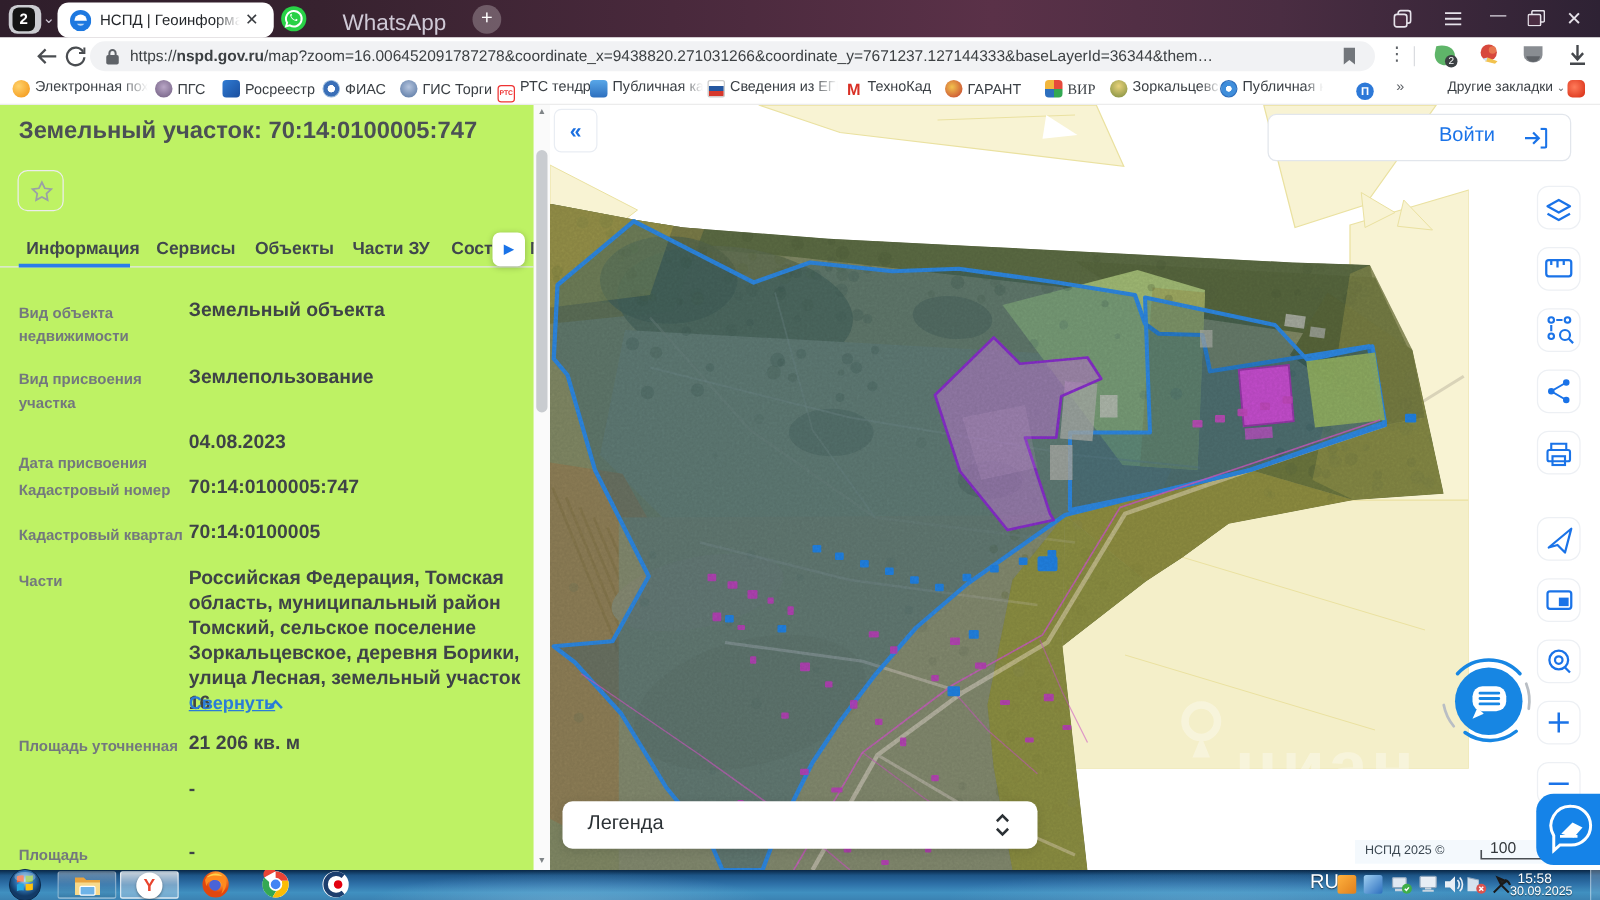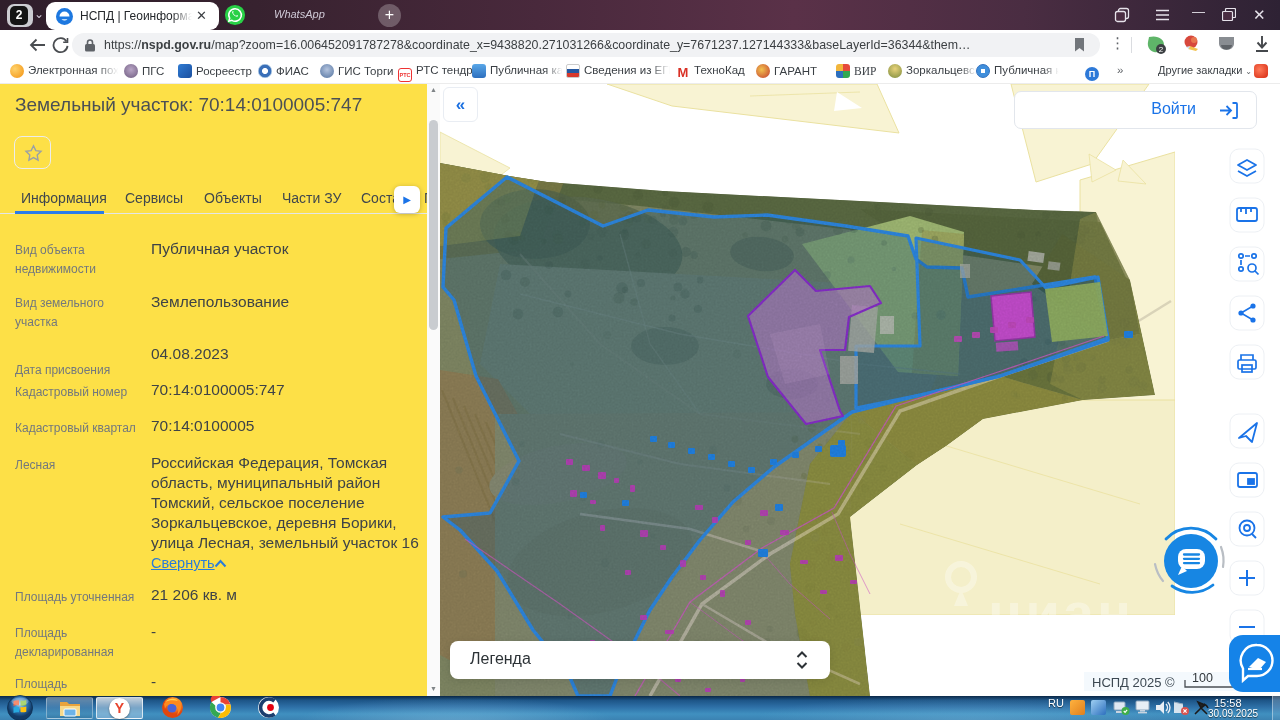--- a/index.html
+++ b/index.html
@@ -8,54 +8,54 @@
   
   #topbar { left:0; top:0; width:1280px; height:30px;
     background:linear-gradient(90deg,#2f1e2b 0%,#37222f 20%,#49293c 42%,#5a3148 62%,#4a2d42 80%,#2e2234 100%); }
   #tabcounter { left:7px; top:4px; width:26px; height:23px; background:#cbccd1; border-radius:7px; }
   #tabcounter .sq { position:absolute; left:3px; top:2px; width:18px; height:19px; background:#141414; border-radius:5px; color:#fff; font-size:12px; font-weight:bold; text-align:center; line-height:19px; }
   #tabchev { left:34px; top:7px; color:#cfc9d6; font-size:12px; }
   #activetab { left:46px; top:2px; width:173px; height:28px; background:#fff; border-radius:9px; }
   #activetab .title { position:absolute; left:34px; top:7px; font-size:12px; color:#24272b; white-space:nowrap; width:112px; overflow:hidden; -webkit-mask-image:linear-gradient(90deg,#000 82%,transparent); mask-image:linear-gradient(90deg,#000 82%,transparent); }
   #activetab .close { position:absolute; left:150px; top:6px; font-size:13px; color:#3a3d42; }
   .watab { left:224px; top:4px; width:150px; height:24px; }
-  .watxt { position:absolute; left:50px; top:4px; color:#cfc9d6; font-size:11px;font-style:italic; }
+  .watxt { position:absolute; left:50px; top:4px; color:#cfc9d6; font-size:18px; }
   #newtab { left:378px; top:4px; width:23px; height:23px; border-radius:50%; background:rgba(255,255,255,0.25); color:#fff; font-size:16px; text-align:center; line-height:21px; font-weight:300;}
   .wctl { top:8px; color:#e6e2ea; font-size:13px; }
   
   #addrrow { left:0; top:30px; width:1280px; height:30px; background:#fff; }
   #addrpill { position:absolute; left:72px; top:3px; width:1028px; height:24px; background:#f1f2f4; border-radius:12px; }
   .urltxt { position:absolute; left:32px; top:5px; font-size:12.4px; color:#3c4043; white-space:nowrap; width:985px; overflow:hidden; }
   
   #bmrow { left:0; top:60px; width:1280px; height:24px; background:#fff; border-bottom:1px solid #ececec; font-size:11.5px; color:#3a3f44; }
   .bm { position:absolute; top:4px; height:16px; white-space:nowrap; }
   .bmi { display:inline-block; width:14px; height:14px; vertical-align:-3px; margin-right:4px; border-radius:3px; }
   
-  #panel { left:0; top:84px; width:427px; height:612px; background:#fde047; overflow:hidden; }
+  #panel { left:0; top:84px; width:427px; height:612px; background:#bef264; overflow:hidden;font-weight:bold; }
   #ptitle { left:15px; top:10px; font-size:19px; color:#4b5055; }
   #star { left:14px; top:52px; width:37px; height:33px; border:1px solid #ececec; border-radius:8px; }
   .tab { top:106px; font-size:14px; color:#40474d; }
   #tabline { left:0px; top:129px; width:427px; height:1px; background:#e3e6e9; }
   #tabul { left:15px; top:127px; width:89px; height:3px; background:#2b7ce9; }
   #tabbtn { left:394px; top:102px; width:26px; height:27px; background:#fff; border-radius:6px; box-shadow:0 1px 5px rgba(0,0,0,0.25); color:#1a73e8; font-size:10px; text-align:center; line-height:27px; }
   .lbl { font-size:12px; color:#73787d; line-height:19px; }
   .val { font-size:15.5px; color:#3e4347; line-height:20px; }
   .lnk { font-size:14.5px; color:#2b7cd8; }
   
   #sbar { left:427px; top:84px; width:13px; height:612px; background:#fafafa; }
   #sthumb { position:absolute; left:2px; top:36px; width:9px; height:210px; background:#c9ccd0; border-radius:5px; }
   .sarr { position:absolute; left:3px; font-size:7px; color:#7f8487; }
   
   #map { left:440px; top:84px; width:840px; height:612px; background:#fff; overflow:hidden; }
   #collapse { left:3px; top:3px; width:35px; height:35px; background:#fff; border:1px solid #e9edf3; border-radius:6px; color:#1a6fe0; font-size:17px; font-weight:bold; text-align:center; line-height:33px; }
   #login { left:574px; top:7px; width:243px; height:38px; background:#fff; border:1px solid #e2e6ec; border-radius:7px; }
   #login span { position:absolute; right:60px; top:8px; color:#1a73e8; font-size:16px; }
   #legend { left:10px; top:557px; width:380px; height:38px; background:#fff; border-radius:8px; box-shadow:0 2px 8px rgba(0,0,0,0.10); }
   #legend span { position:absolute; left:20px; top:9px; font-size:16px; color:#2c3236; }
-  #nspd { left:644px; top:588px; width:196px; height:19px; background:rgba(243,248,253,0.88); font-size:13px; color:#3c4852; }
+  #nspd { left:644px; top:588px; width:196px; height:19px; background:rgba(243,248,253,0.88); font-size:10px; color:#3c4852; }
   #nspd span { position:absolute; left:8px; top:3px; }
   #fbsq { left:789px; top:551px; width:51px; height:57px; background:#1583e8; border-radius:14px 0 0 14px; }
   
   #taskbar { left:0; top:696px; width:1280px; height:24px;
     background:linear-gradient(180deg,#0a2746 0%,#1d5587 18%,#2d6fa6 45%,#4090c0 75%,#3b82b2 100%); }
   .tbtn { position:absolute; top:1px; width:47px; height:22px; border:1px solid rgba(255,255,255,0.35); border-radius:2px; }
   #tray { position:absolute; right:0px; top:0px; width:470px; height:24px; }
   .clock { position:absolute; color:#fff; font-size:10.5px; text-shadow:0 1px 1px rgba(0,0,0,0.6); }
 </style></head>
 <body>
@@ -170,45 +170,44 @@
     <div class="abs tab" style="left:125px;">Сервисы</div>
     <div class="abs tab" style="left:204px;">Объекты</div>
     <div class="abs tab" style="left:282px;">Части ЗУ</div>
     <div class="abs tab" style="left:361px;">Состав</div>
     <div class="abs tab" style="left:424px;">Г</div>
     <div class="abs" id="tabline"></div>
     <div class="abs" id="tabul"></div>
     <div class="abs" id="tabbtn">▶</div>
 
     <div class="abs lbl" style="left:15px;top:157px;width:120px;">Вид объекта недвижимости</div>
-    <div class="abs val" style="left:151px;top:155px;">Публичная участок</div>
-
-    <div class="abs lbl" style="left:15px;top:210px;width:120px;">Вид земельного участка</div>
+    <div class="abs val" style="left:151px;top:155px;">Земельный объекта</div>
+
+    <div class="abs lbl" style="left:15px;top:210px;width:120px;">Вид присвоения участка</div>
     <div class="abs val" style="left:151px;top:208px;">Землепользование</div>
 
     <div class="abs lbl" style="left:15px;top:277px;">Дата присвоения</div>
     <div class="abs val" style="left:151px;top:260px;">04.08.2023</div>
 
     <div class="abs lbl" style="left:15px;top:299px;">Кадастровый номер</div>
     <div class="abs val" style="left:151px;top:296px;">70:14:0100005:747</div>
 
     <div class="abs lbl" style="left:15px;top:335px;">Кадастровый квартал</div>
     <div class="abs val" style="left:151px;top:332px;">70:14:0100005</div>
 
-    <div class="abs lbl" style="left:15px;top:372px;">Лесная</div>
+    <div class="abs lbl" style="left:15px;top:372px;">Части</div>
     <div class="abs val" style="left:151px;top:369px;width:276px;">Российская Федерация, Томская область, муниципальный район Томский, сельское поселение Зоркальцевское, деревня Борики, улица Лесная, земельный участок 16</div>
     <div class="abs lnk" style="left:151px;top:471px;text-decoration:underline;">Свернуть</div>
     <svg class="abs" style="left:214px;top:475px" width="13" height="9" viewBox="0 0 13 9" fill="none" stroke="#2b7cd8" stroke-width="2">
         <path d="M1.5 7.5 L6.5 2 L11.5 7.5"></path>
       </svg>
 
     <div class="abs lbl" style="left:15px;top:504px;">Площадь уточненная</div>
     <div class="abs val" style="left:151px;top:501px;">21 206 кв. м</div>
 
-    <div class="abs lbl" style="left:15px;top:540px;width:120px;">Площадь декларированная</div>
     <div class="abs val" style="left:151px;top:538px;">-</div>
 
     <div class="abs lbl" style="left:15px;top:591px;">Площадь</div>
     <div class="abs val" style="left:151px;top:588px;">-</div>
   </div>
 
   <div class="abs" id="sbar">
     <div class="sarr" style="top:2px;">▲</div>
     <div id="sthumb"></div>
     <div class="sarr" style="top:601px;">▼</div>
@@ -766,21 +765,21 @@
 <path d="M2.4 6 A10.5 10.5 0 0 0 9 21.7 L13.5 14 A5.5 5.5 0 0 1 6.3 9.5 Z" fill="#34a853"></path>
 <path d="M21.5 8.5 A10.5 10.5 0 0 1 9 21.7 L13.5 14.5 A5.5 5.5 0 0 0 16.5 8.5 Z" fill="#fbbc05"></path>
 <circle cx="11.5" cy="11.5" r="4.6" fill="#4285f4" stroke="#fff" stroke-width="1.4"></circle>
 </svg>
   <svg class="abs" style="left:257px;top:0px" width="23" height="23" viewBox="0 0 23 23">
 <circle cx="11.5" cy="11.5" r="10.5" fill="#fff"></circle>
 <path d="M17.5 5 A8.5 8.5 0 1 0 17.5 18" fill="none" stroke="#1c3e6e" stroke-width="3.6"></path>
 <circle cx="13.5" cy="11.5" r="3.4" fill="#e3000f"></circle>
 </svg>
   <div id="tray">
-<div class="clock" style="left:238px;top:1px;font-size:11px;">RU</div>
+<div class="clock" style="left:238px;top:1px;font-size:16px;">RU</div>
 <span class="abs" style="left:260px;top:4px;width:15px;height:15px;background:linear-gradient(135deg,#ffb23e,#e07f1d);border-radius:2px;"></span>
 <span class="abs" style="left:281px;top:4px;width:15px;height:15px;background:linear-gradient(135deg,#9ecff2,#2d6fbe);border-radius:2px;"></span>
 <svg class="abs" style="left:303px;top:3px" width="17" height="17" viewBox="0 0 17 17">
           <rect x="1" y="3" width="11" height="8" rx="1" fill="#dfe8f2" stroke="#8fa6bd"></rect>
           <rect x="3" y="12" width="7" height="2" fill="#c8d4e0"></rect>
           <circle cx="12.5" cy="12" r="4" fill="#3fae49"></circle>
           <path d="M10.8 12 l1.3 1.3 2-2.4" stroke="#fff" stroke-width="1.2" fill="none"></path>
         </svg>
 <svg class="abs" style="left:325px;top:3px" width="17" height="17" viewBox="0 0 17 17">
           <rect x="1" y="2" width="13" height="9" rx="1" fill="#e8eef5" stroke="#8fa6bd"></rect>

